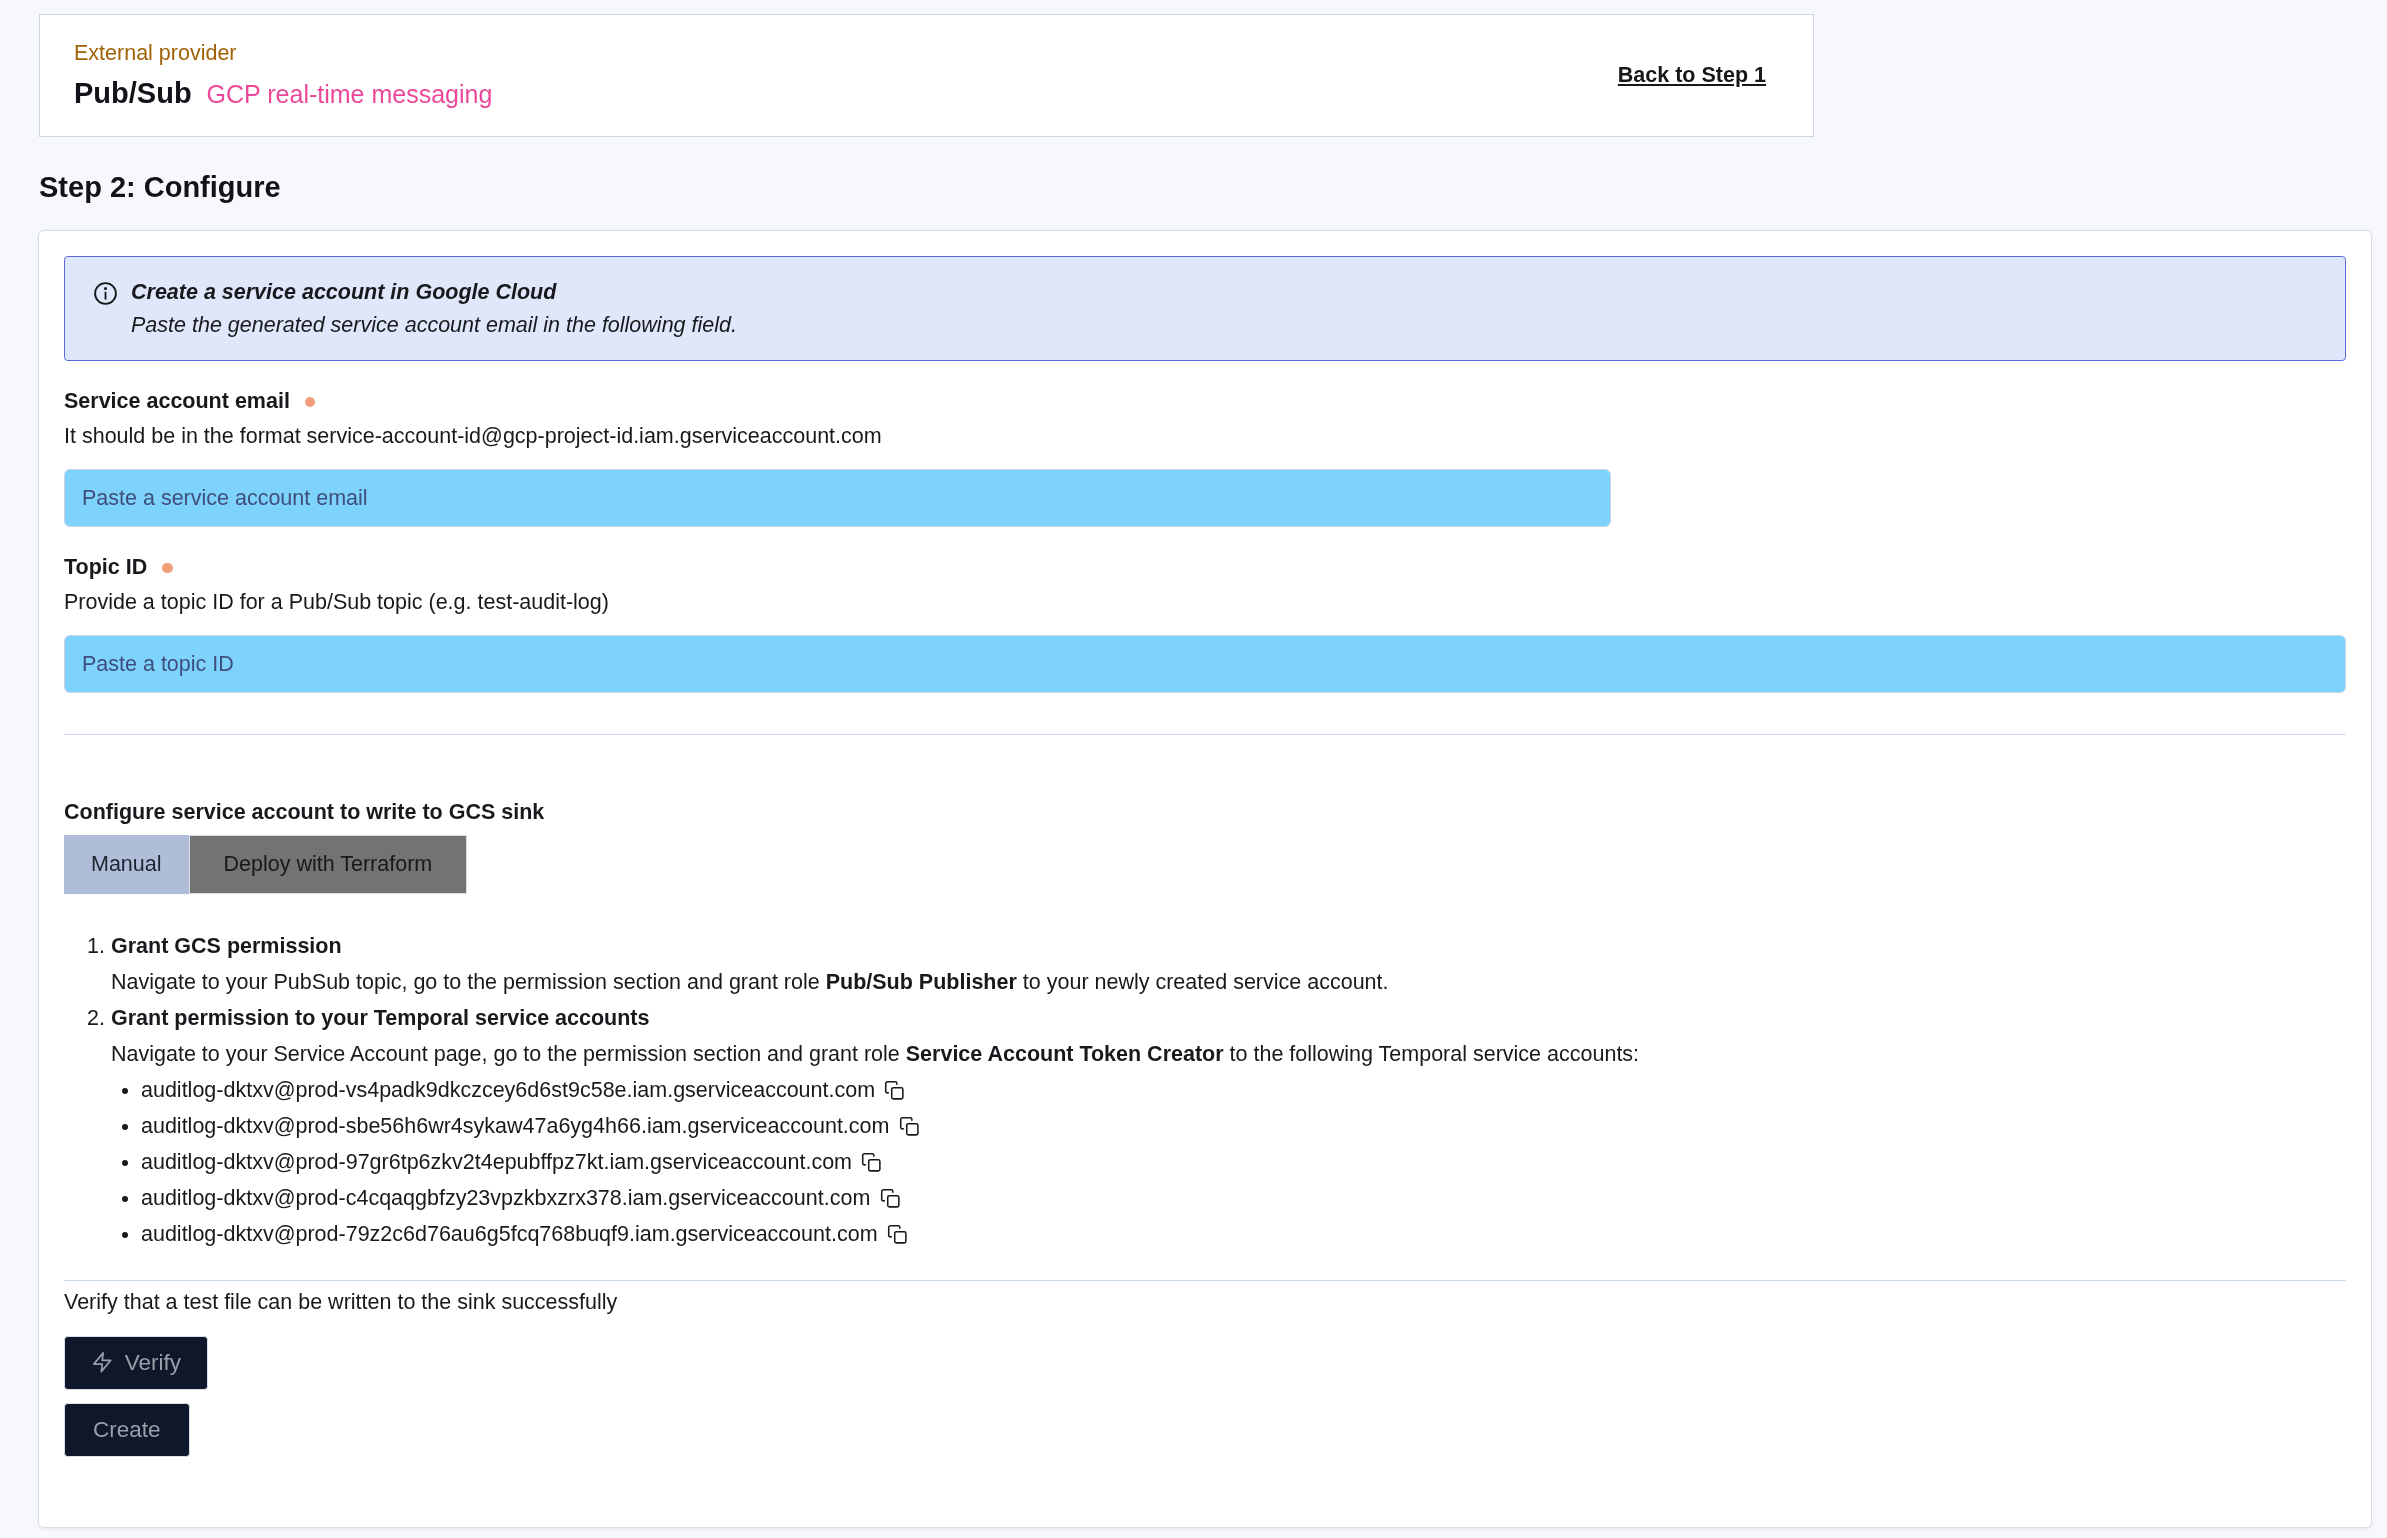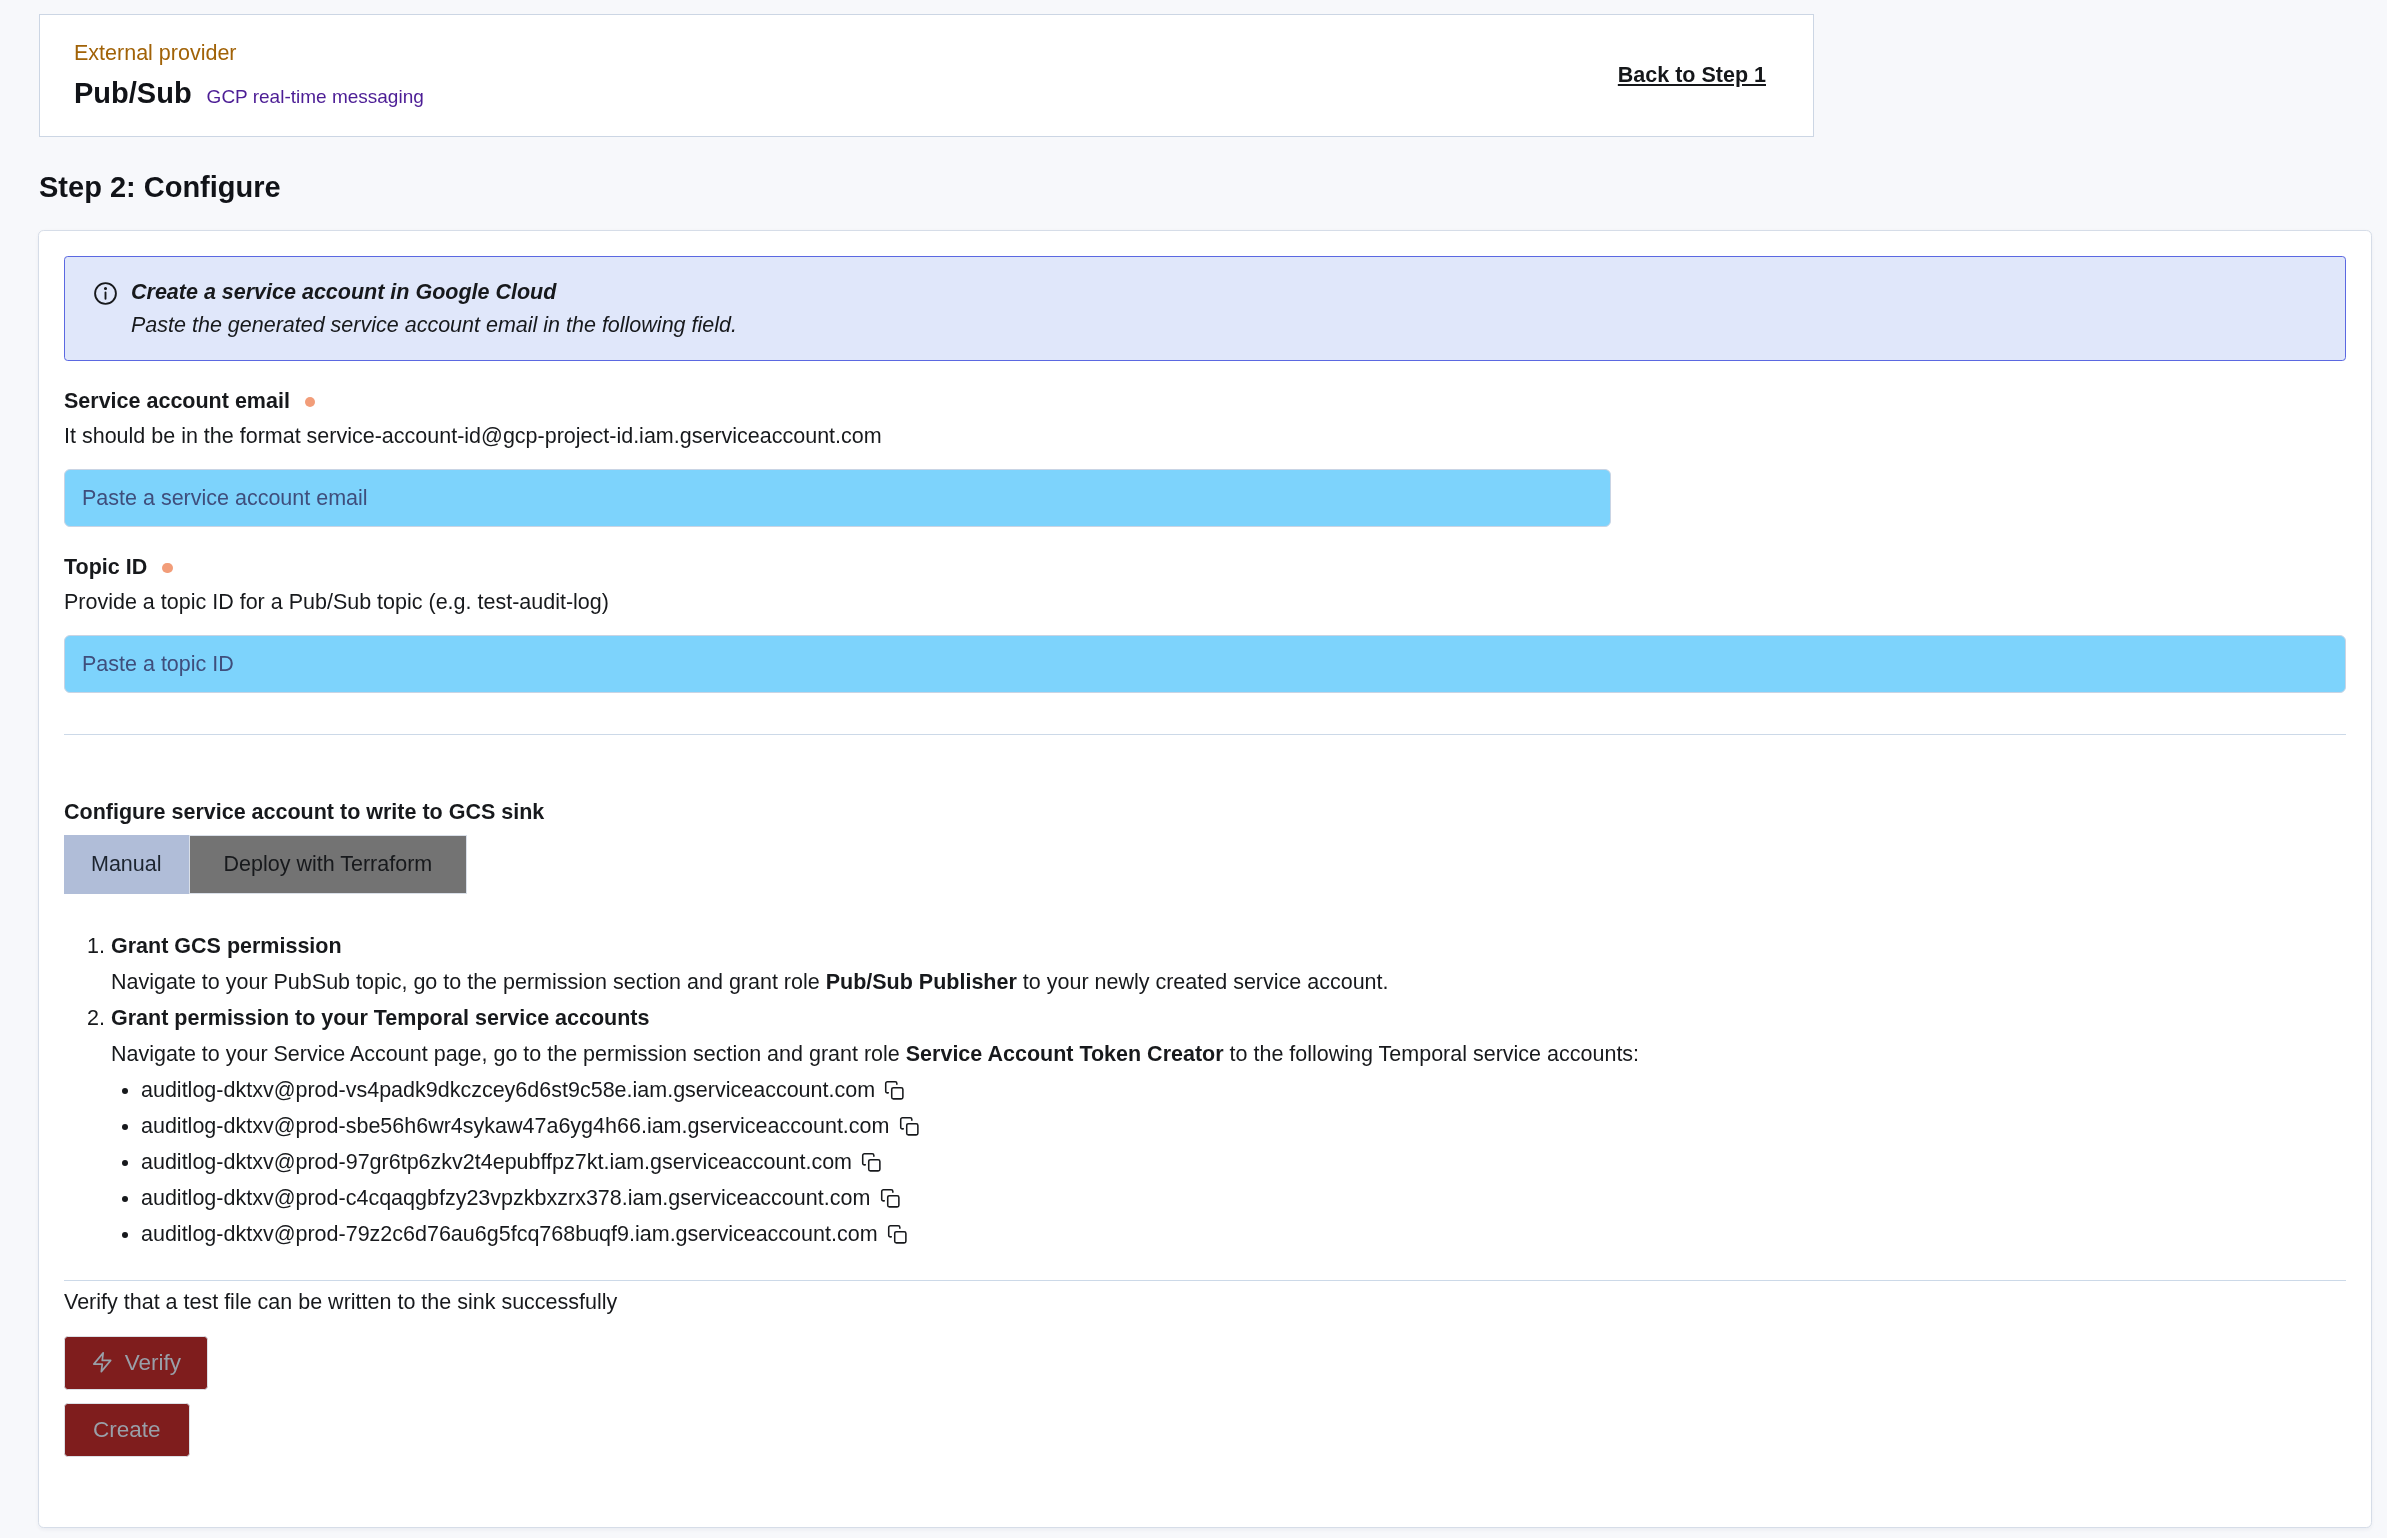--- a/index.html
+++ b/index.html
@@ -18,21 +18,21 @@
     position: absolute; left: 39px; top: 14px;
     width: 1775px; height: 123px;
     background: #ffffff;
     border: 0.9px solid #ccd6e4;
     display: flex; align-items: center; justify-content: space-between;
     padding: 0 47px 0 34px;
   }
   .provider-eyebrow { font-size: 21.5px; color: #a16207; }
   .provider-name-row { display: flex; align-items: baseline; margin-top: 11.2px; }
   .provider-name { font-size: 29px; font-weight: 700; color: #111318; }
-  .provider-tagline { font-size: 19px; color: #4c1d95; margin-left: 15px; }
+  .provider-tagline { font-size: 25px; color: #ec4899; margin-left: 15px; }
   .back-link {
     font-size: 21.5px; font-weight: 600; color: #15171a;
     text-decoration: underline; cursor: pointer; white-space: nowrap;
   }
 
   
   .page-title {
     position: absolute; left: 39px; top: 171px;
     font-size: 29px; font-weight: 700; color: #111318;
   }
@@ -104,21 +104,21 @@
     display: inline-flex; align-items: center; justify-content: center;
     background: none; border: none; cursor: pointer;
     margin-left: 9.4px; vertical-align: -3.7px; color: #17191c; padding: 0;
   }
 
   .verify-heading { margin-top: 32px; font-weight: 700; }
   .verify-body { margin-top: 9.4px; }
 
   .btn {
     display: inline-flex; align-items: center; justify-content: center; gap: 11.2px;
-    height: 54px; background: #7f1d1d;
+    height: 54px; background: #0f172a;
     border: 0.9px solid #dce0e6; border-radius: 3.7px;
     font-family: "Liberation Sans", sans-serif;
     font-size: 22.5px; color: #999fa8; cursor: default;
   }
   .verify-btn { margin-top: 20.6px; padding: 0 26px; }
   .create-btn { display: inline-flex; margin-top: 13px; padding: 0 28px; }
   .btn svg { color: #999fa8; }
 </style>
 </head>
 <body>

